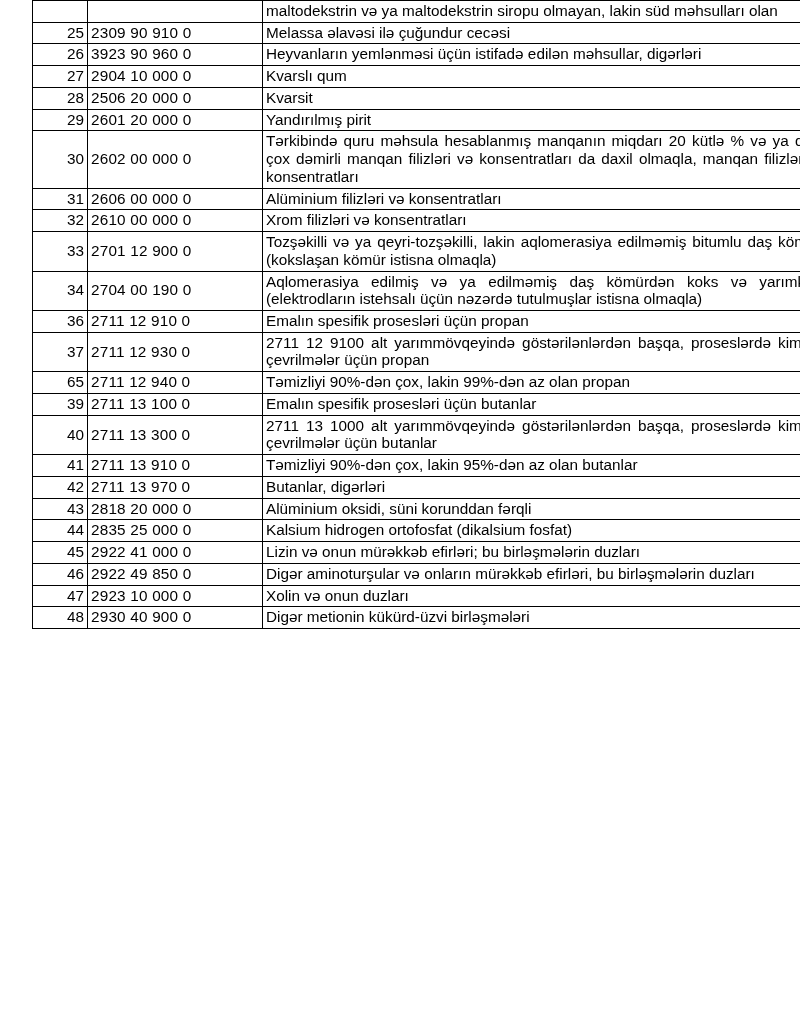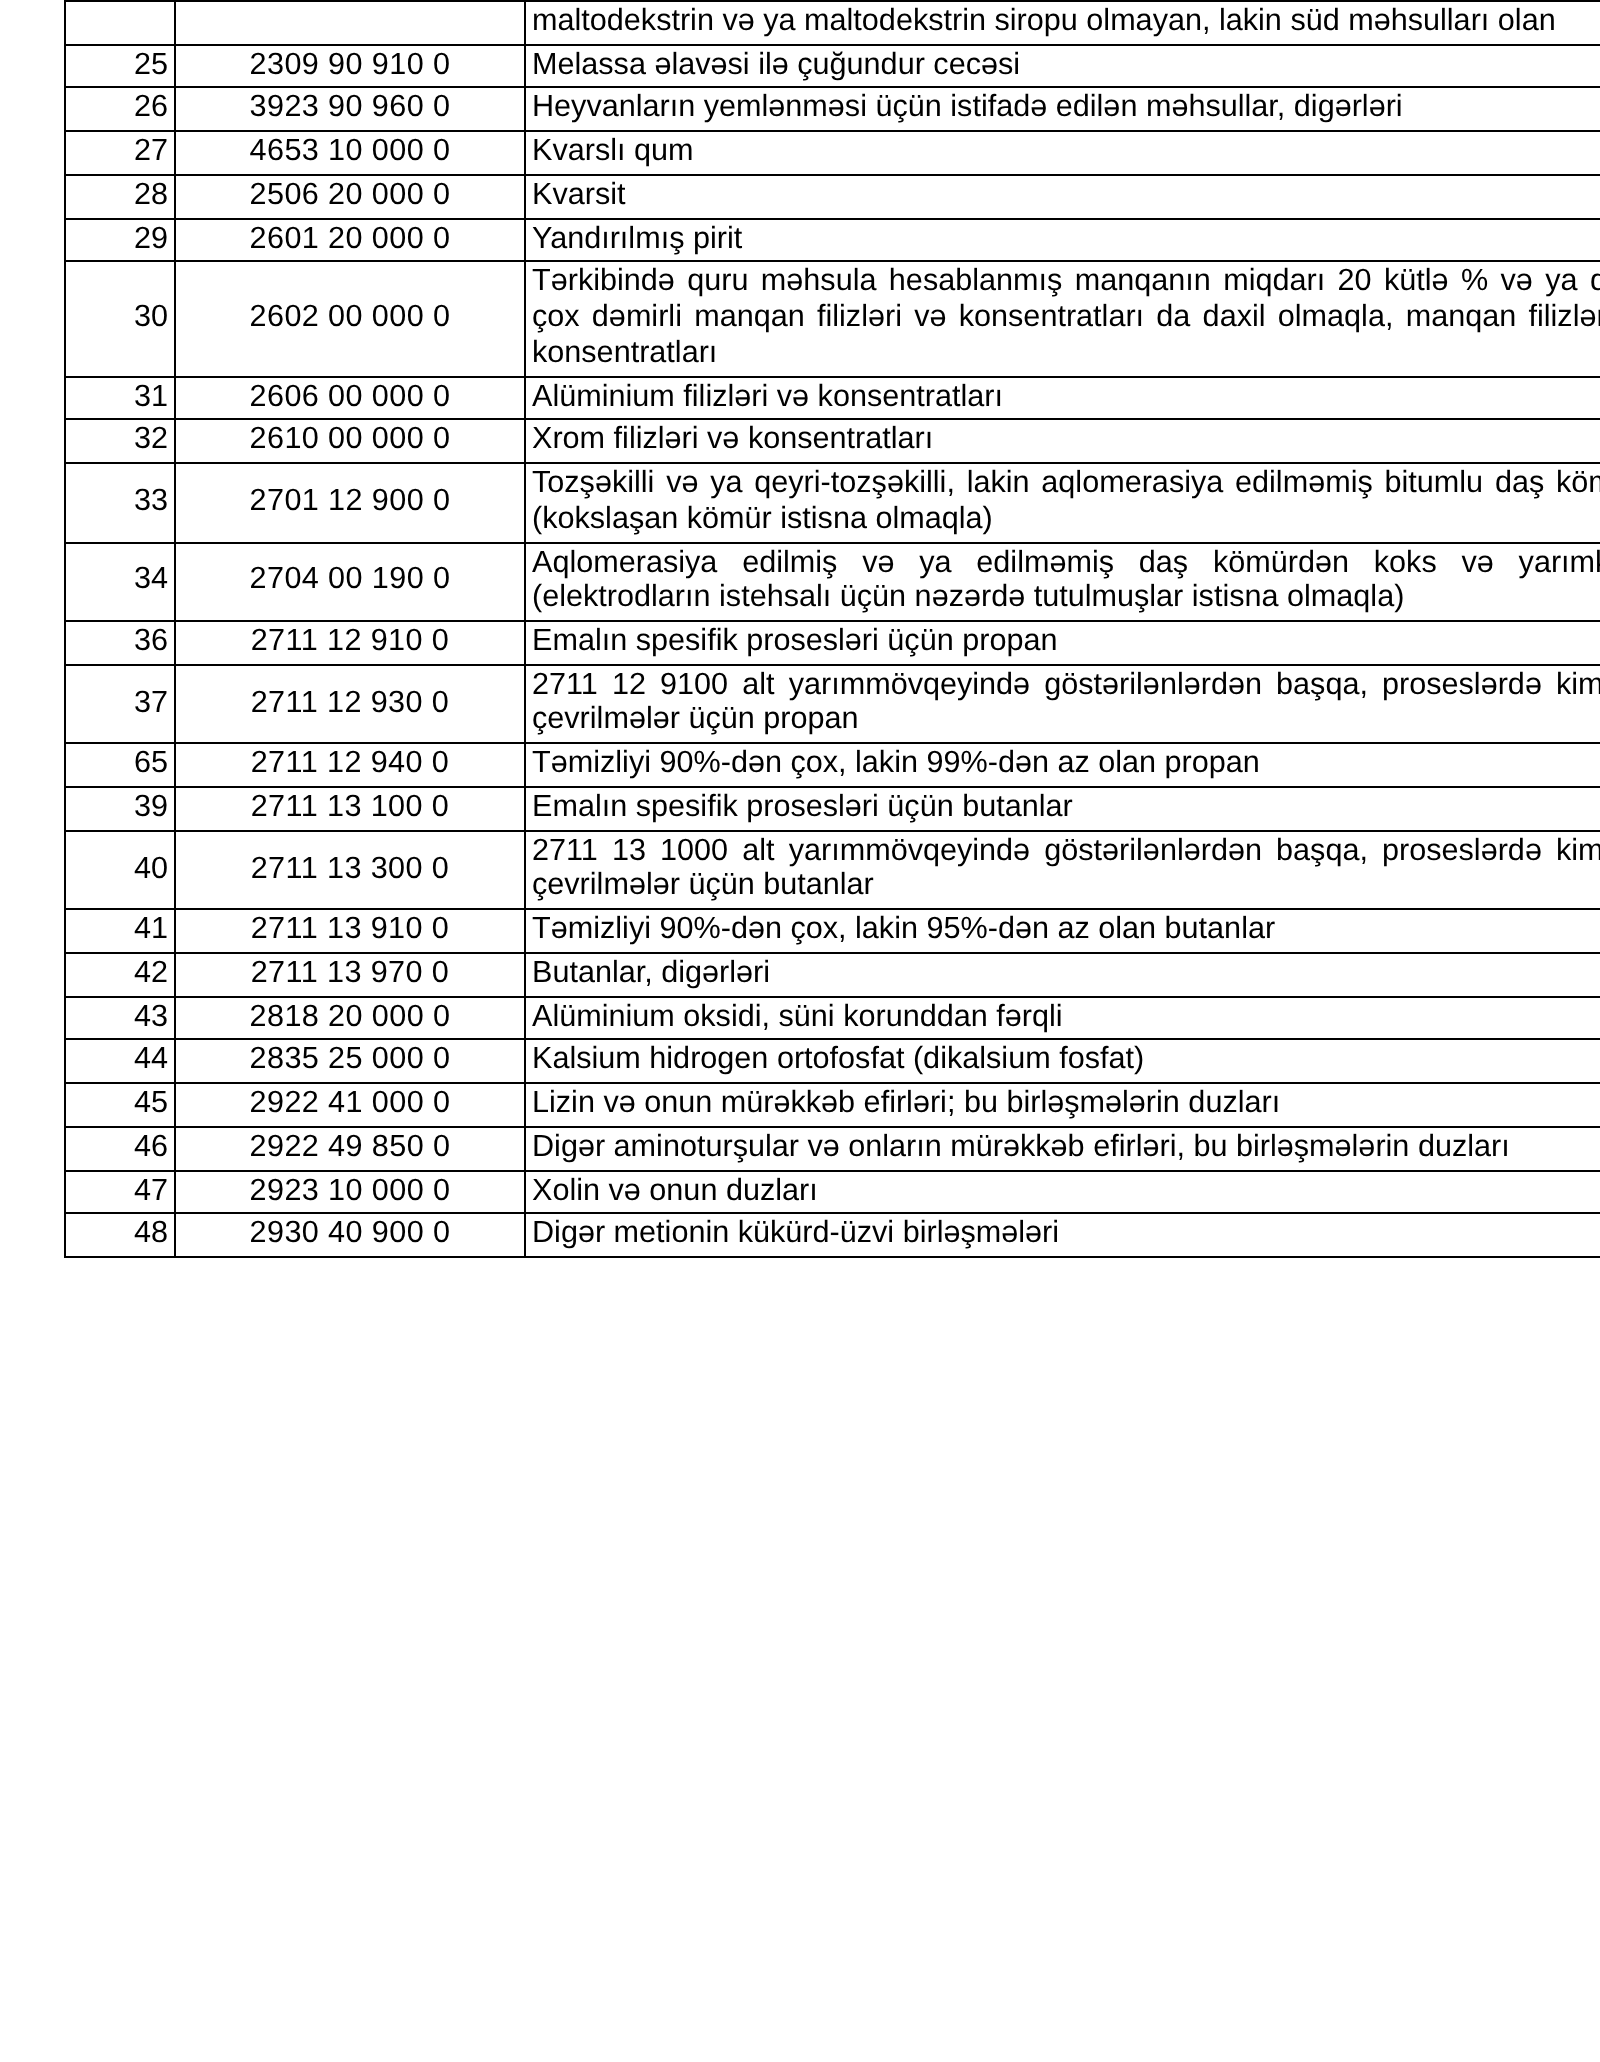--- a/index.html
+++ b/index.html
@@ -32,21 +32,21 @@
   }
   col.c-num { width: 55px; }
   col.c-code { width: 175px; }
   col.c-name { width: 570px; }
 
   td.num {
     text-align: right;
     vertical-align: middle;
   }
   td.code {
-    text-align: center;
+    text-align: left;
     vertical-align: middle;
     letter-spacing: 0.2px;
   }
   td.name {
     text-align: left;
     vertical-align: top;
     padding-left: 4px;
     padding-right: 4px;
   }
   td.name.just {
@@ -76,21 +76,21 @@
           <td class="code">2309 90 910 0</td>
           <td class="name">Melassa əlavəsi ilə çuğundur cecəsi</td>
         </tr>
         <tr>
           <td class="num">26</td>
           <td class="code">3923 90 960 0</td>
           <td class="name">Heyvanların yemlənməsi üçün istifadə edilən məhsullar, digərləri</td>
         </tr>
         <tr class="row-single">
           <td class="num">27</td>
-          <td class="code">4653 10 000 0</td>
+          <td class="code">2904 10 000 0</td>
           <td class="name">Kvarslı qum</td>
         </tr>
         <tr class="row-single">
           <td class="num">28</td>
           <td class="code">2506 20 000 0</td>
           <td class="name">Kvarsit</td>
         </tr>
         <tr class="row-single">
           <td class="num">29</td>
           <td class="code">2601 20 000 0</td>

